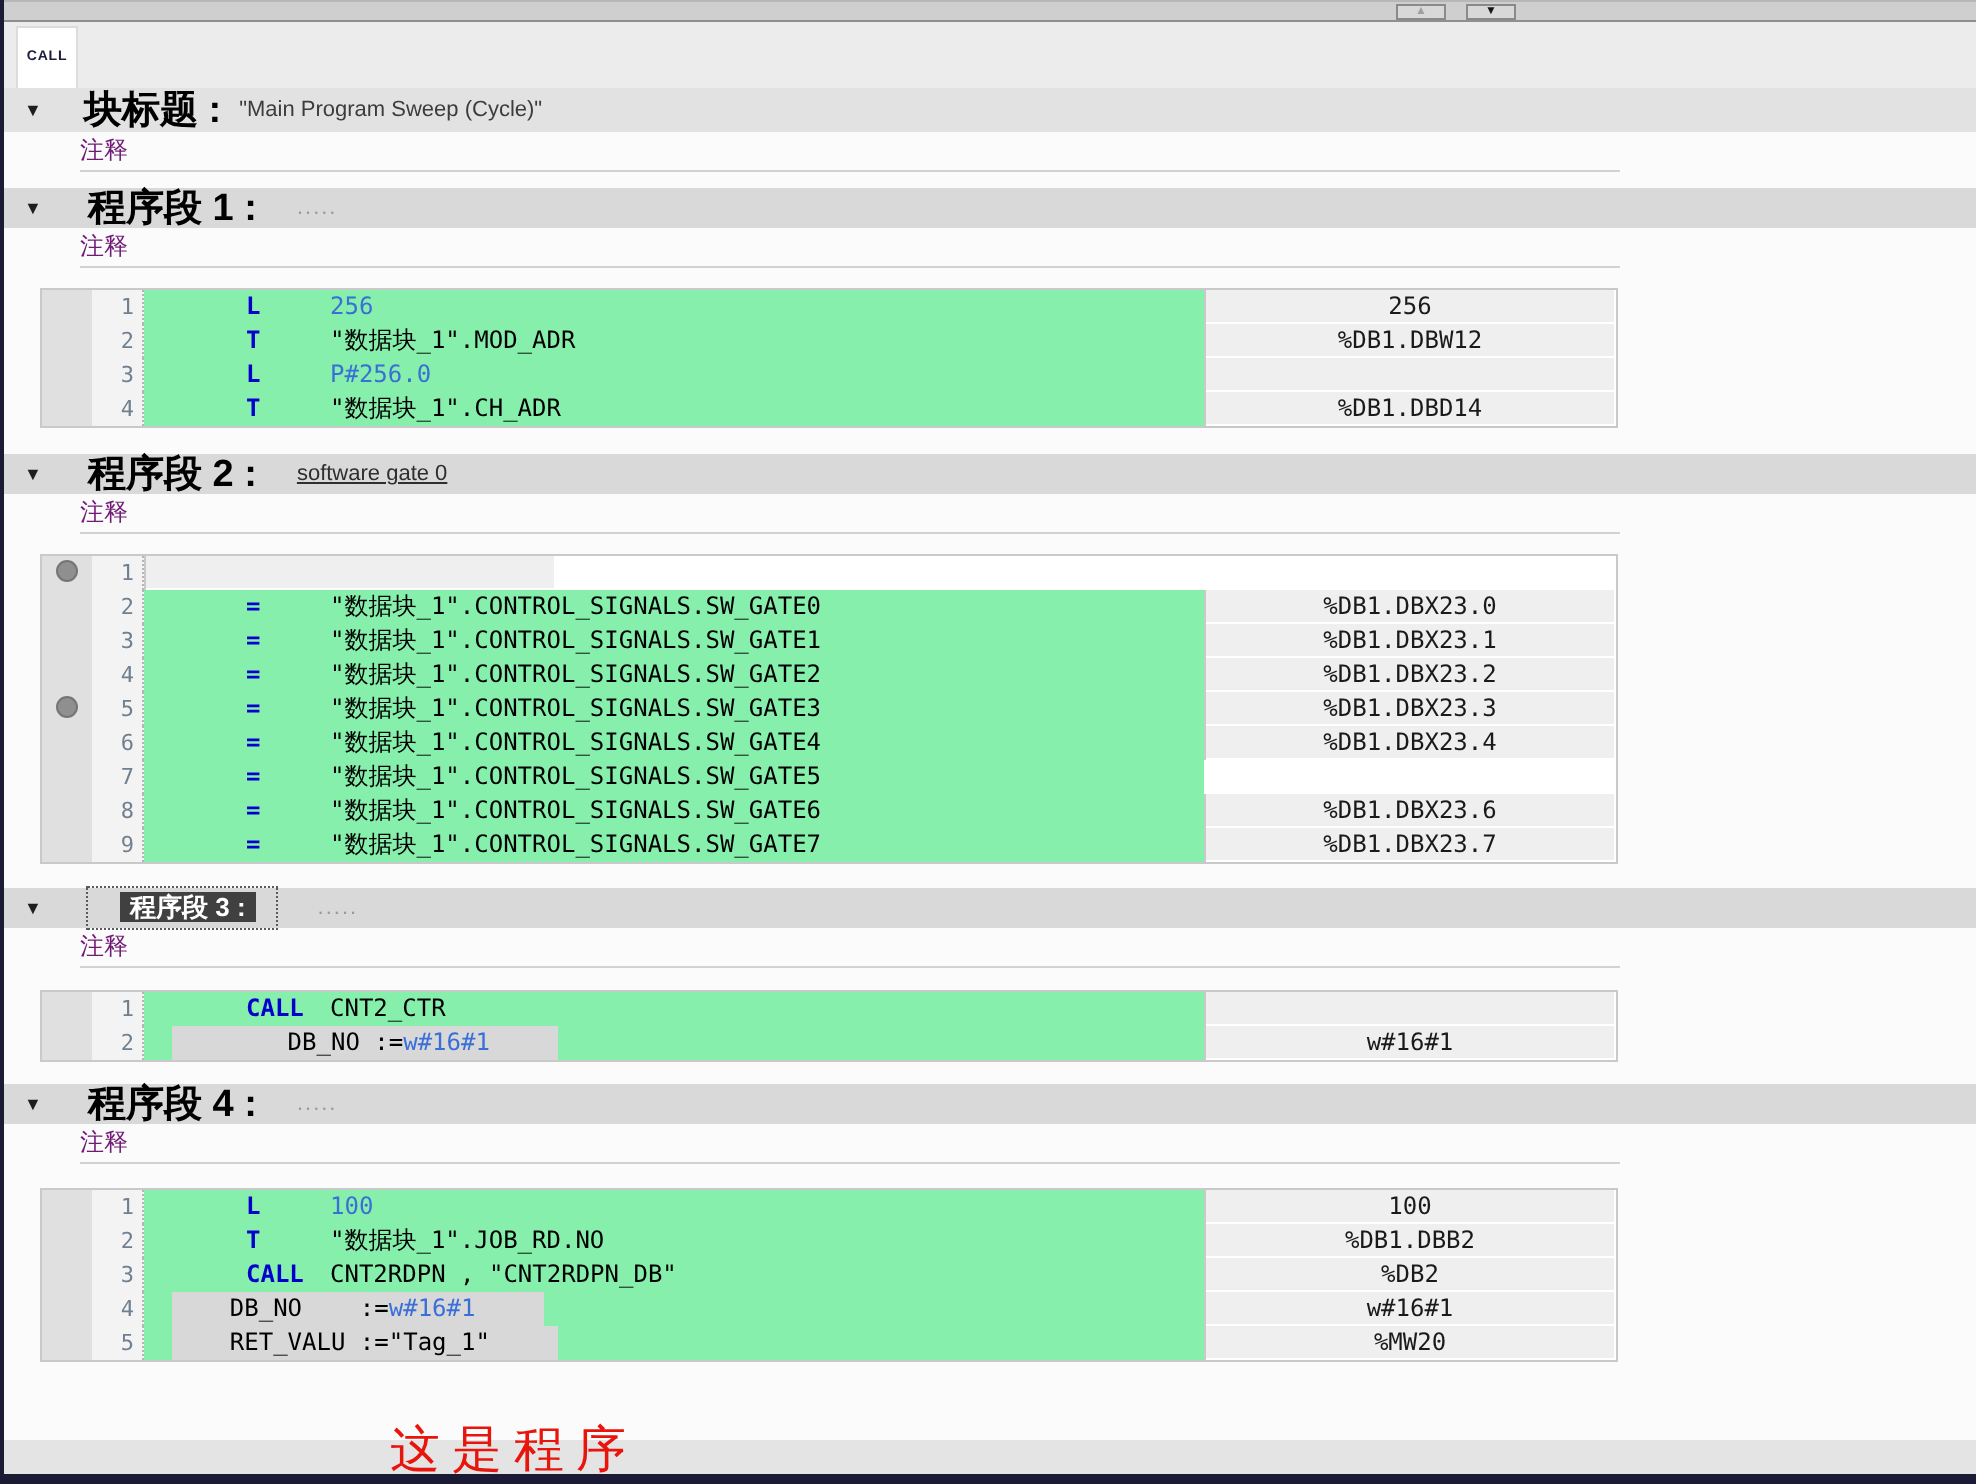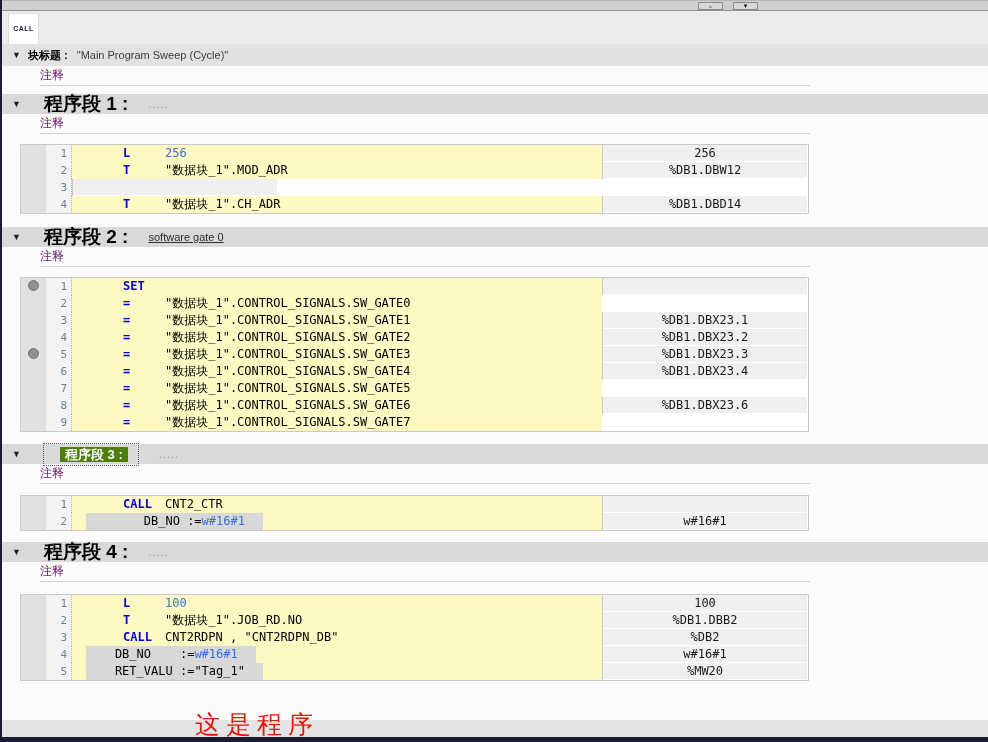--- a/index.html
+++ b/index.html
@@ -28,48 +28,48 @@
   
   .tab-row { position:relative; height:33px; background:#ececec; }
   .call-tab {
     position:absolute; left:8px; top:2px; width:31px; height:31px; background:#ffffff;
     border:1px solid #dcdcdc; border-bottom:none;
     font-size:7px; font-weight:bold; color:#1c1c3a; text-align:center; line-height:30px; letter-spacing:0.4px;
   }
   
   .block-header { height:22px; background:#e2e2e2; display:flex; align-items:center; }
   .tri { width:13px; margin-left:10px; font-size:9px; color:#1e1e1e; text-align:center; flex:none; cursor:default; }
-  .block-label { font-size:11px; font-weight:bold; color:#000; margin-left:5px; white-space:nowrap; }
+  .block-label { font-size:19px; font-weight:bold; color:#000; margin-left:19px; white-space:nowrap; }
   .block-value { font-size:11px; color:#3c3c3c; margin-left:9px; white-space:nowrap; }
   .comment-row {
     height:20px; margin-left:40px; width:770px; display:flex; align-items:center;
     border-bottom:1px solid #d2d2d2; font-size:12px; color:#701a75; background:transparent;
   }
   
   .net-header { height:20px; background:#d9d9d9; display:flex; align-items:center; }
   .net-label { font-size:19px; font-weight:bold; color:#000; margin-left:21px; white-space:nowrap; }
   .net-sub { font-size:11px; margin-left:20px; white-space:nowrap; }
   .net-sub.muted { color:#9a9a9a; letter-spacing:1px; }
   .net-sub.plain { color:#2e2e2e;text-decoration:underline; }
   .sel-box { border:1px dotted #5a5a5a; margin-left:20px; padding:1px 10px 1px 16px; }
-  .sel-label { background:#4d7c0f; color:#ffffff; font-size:13px; font-weight:bold; padding:0 5px; white-space:nowrap; }
+  .sel-label { background:#404040; color:#ffffff; font-size:13px; font-weight:bold; padding:0 5px; white-space:nowrap; }
   
   .code-table { margin-left:20px; width:789px; border:1px solid #c9c9c9; background:#ffffff; }
   .crow { display:flex; height:17px; font-family:"DejaVu Sans Mono","Liberation Mono",monospace; }
   .mcol { width:25px; flex:none; background:#e0e0e0; }
   .bp-dot { width:11px; height:11px; border-radius:50%; background:#8f8f8f; border:1px solid #757575; margin:2px auto 0 auto; }
   .ncol {
     width:26px; flex:none; background:#f3f3f3; border-right:1px dotted #b5b5b5;
     font-size:11px; color:#708090; text-align:right; padding-right:4px; line-height:17px;
   }
-  .ccol { flex:none; width:530px; background:#fef9c3; font-size:12px; line-height:17px; white-space:pre; overflow:hidden; }
+  .ccol { flex:none; width:530px; background:#86efac; font-size:12px; line-height:17px; white-space:pre; overflow:hidden; }
   .instr { display:inline-block; min-width:42px; margin-left:51px; color:#0000cd; font-weight:bold; white-space:pre; }
   .op { color:#000000; white-space:pre; }
   .op.const { color:#3a6fd8; }
-  .parambox { display:inline-block; margin-left:14px; background:#d8d8d8; padding-right:18px; white-space:pre; }
+  .parambox { display:inline-block; margin-left:14px; background:#d8d8d8; padding-right:34px; white-space:pre; }
   .lhs { color:#000000; white-space:pre; }
   .rhs { color:#000000; white-space:pre; }
   .rhs.const { color:#3a6fd8; }
   .vcol { flex:none; width:205px; border-left:1px solid #c9c9c9; background:#ffffff; }
   .vcell {
     height:16px; margin-bottom:1px; background:#efefef; text-align:center;
     font-size:12px; line-height:16px; color:#1a1a1a; font-family:"DejaVu Sans Mono","Liberation Mono",monospace;
   }
   .gap8 { height:8px; } .gap10 { height:10px; } .gap11 { height:11px; } .gap12 { height:12px; } .gap13 { height:13px; }
 </style>
@@ -117,20 +117,21 @@
           <div class="mcol"></div>
           <div class="ncol">2</div>
           <div class="ccol"><span class="instr">T</span><span class="op">"数据块_1".MOD_ADR</span></div>
           <div class="vcol">
             <div class="vcell">%DB1.DBW12</div>
           </div>
         </div>
         <div class="crow">
           <div class="mcol"></div>
           <div class="ncol">3</div>
+          <div class="ccol"><span class="instr">L</span><span class="op const">P#256.0</span></div>
           <div class="vcol">
             <div class="vcell"></div>
           </div>
         </div>
         <div class="crow">
           <div class="mcol"></div>
           <div class="ncol">4</div>
           <div class="ccol"><span class="instr">T</span><span class="op">"数据块_1".CH_ADR</span></div>
           <div class="vcol">
             <div class="vcell">%DB1.DBD14</div>
@@ -144,29 +145,31 @@
         <span class="net-sub plain">software gate 0</span>
       </div>
       <div class="comment-row">注释</div>
       <div class="gap10"></div>
       <div class="code-table">
         <div class="crow">
           <div class="mcol">
             <div class="bp-dot"></div>
           </div>
           <div class="ncol">1</div>
-          <div class="ccol"><span class="instr">SET</span><span class="op"></span></div>
           <div class="vcol">
             <div class="vcell"></div>
           </div>
         </div>
         <div class="crow">
           <div class="mcol"></div>
           <div class="ncol">2</div>
           <div class="ccol"><span class="instr">=</span><span class="op">"数据块_1".CONTROL_SIGNALS.SW_GATE0</span></div>
+          <div class="vcol">
+            <div class="vcell">%DB1.DBX23.0</div>
+          </div>
         </div>
         <div class="crow">
           <div class="mcol"></div>
           <div class="ncol">3</div>
           <div class="ccol"><span class="instr">=</span><span class="op">"数据块_1".CONTROL_SIGNALS.SW_GATE1</span></div>
           <div class="vcol">
             <div class="vcell">%DB1.DBX23.1</div>
           </div>
         </div>
         <div class="crow">
@@ -205,20 +208,23 @@
           <div class="ncol">8</div>
           <div class="ccol"><span class="instr">=</span><span class="op">"数据块_1".CONTROL_SIGNALS.SW_GATE6</span></div>
           <div class="vcol">
             <div class="vcell">%DB1.DBX23.6</div>
           </div>
         </div>
         <div class="crow">
           <div class="mcol"></div>
           <div class="ncol">9</div>
           <div class="ccol"><span class="instr">=</span><span class="op">"数据块_1".CONTROL_SIGNALS.SW_GATE7</span></div>
+          <div class="vcol">
+            <div class="vcell">%DB1.DBX23.7</div>
+          </div>
         </div>
       </div>
       <div class="gap12"></div>
       <div class="net-header">
         <span class="tri">▼</span>
         <span class="sel-box"><span class="sel-label">程序段 3 :</span></span>
         <span class="net-sub muted">.....</span>
       </div>
       <div class="comment-row">注释</div>
       <div class="gap11"></div>

